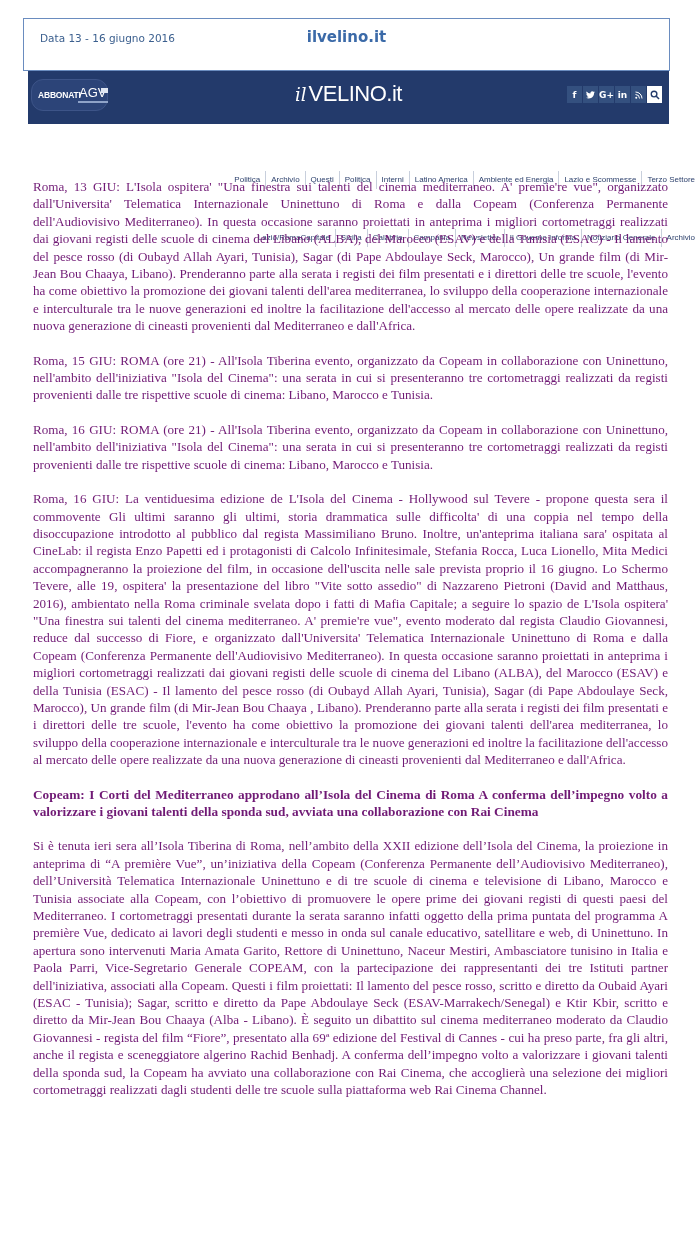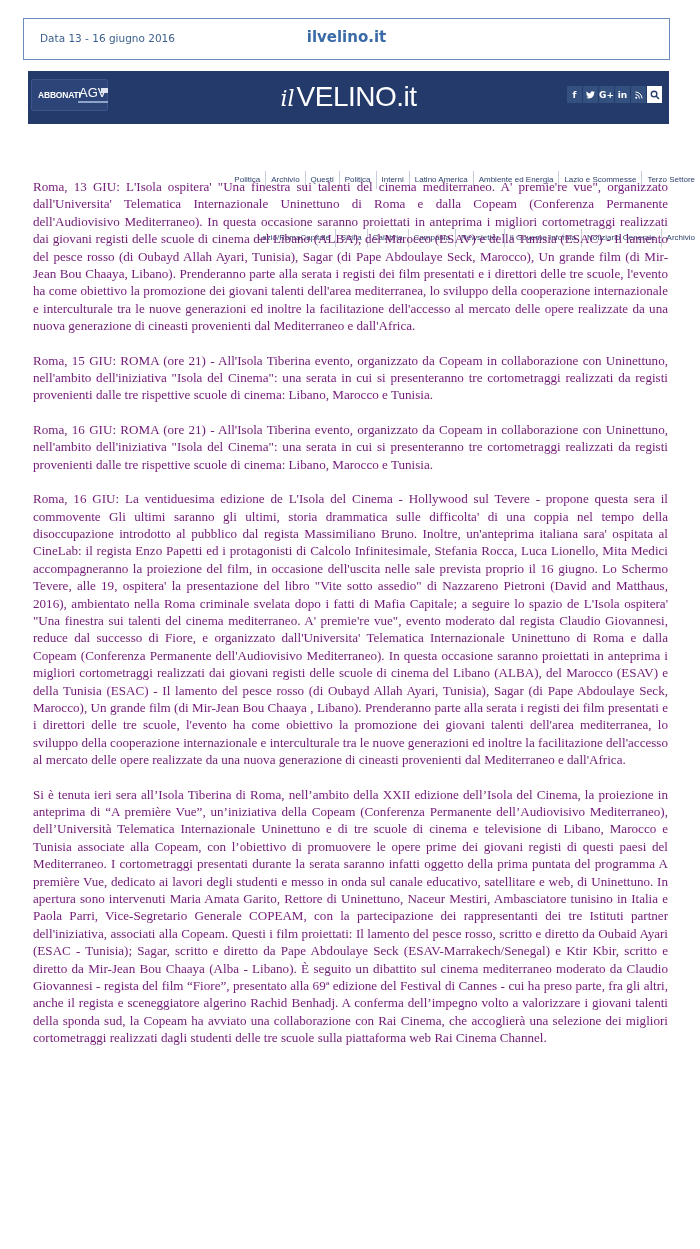--- a/index.html
+++ b/index.html
@@ -1,58 +1,58 @@
 <!DOCTYPE html>
 <html><head>
   <meta charset="utf-8">
   <style>
     * { box-sizing: border-box; margin: 0; padding: 0; }
     html, body { width: 700px; height: 1249px; background: #ffffff; overflow: hidden; }
     body { font-family: "Liberation Serif", "DejaVu Serif", serif; color: #1a1a1a; position: relative; }
 
     .top-box {
-      position: absolute; left: 23px; top: 18px; width: 647px; height: 42px;
+      position: absolute; left: 23px; top: 18px; width: 647px; height: 53px;
       border: 1px solid #6a8cbf; background: #fff;
     }
     .top-box .date {
       position: absolute; left: 16px; top: 13px;
       font-family: "DejaVu Sans", sans-serif; font-size: 10.5px; color: #3b5f8e;
     }
     .top-box .site {
       position: absolute; left: 0; right: 0; top: 9px; text-align: center;
       font-family: "DejaVu Sans", sans-serif; font-size: 15px; font-weight: bold; color: #3b6aa8;
     }
 
     .masthead {
       position: absolute; left: 28px; top: 71px; width: 641px; height: 53px;
       background: #233a6b;
     }
     .sub-box {
       position: absolute; left: 3px; top: 8px; width: 77px; height: 32px;
-      border: 1px solid #3d5488; background: #2c4478; border-radius: 2px;
+      border: 1px solid #3d5488; background: #2c4478; border-radius: 12px;
     }
     .sub-box .abbonati {
       position: absolute; left: 6px; top: 10px;
       font-family: "Liberation Sans", sans-serif; font-size: 8.5px; font-weight: bold; color: #fff; letter-spacing: -0.2px;
     }
     .sub-box .agv {
       position: absolute; left: 47px; top: 5px;
       font-family: "Liberation Sans", sans-serif; font-size: 13px; color: #fff;
     }
     .sub-box .news-tag {
       position: absolute; left: 69px; top: 8px; width: 7px; height: 5px; background: #dfe6f2;
     }
     .sub-box .agv-sub {
       position: absolute; left: 46px; top: 21px; width: 30px; height: 2px; background: #8fa3c8;
     }
     .logo {
       position: absolute; left: 0; right: 0; top: 10px; text-align: center; color: #fff;
     }
-    .logo .il { font-family: "DejaVu Serif", serif; font-style: italic; font-size: 22px; margin-right: 2px; font-weight: 300; }
-    .logo .velino { font-family: "Liberation Sans", sans-serif; font-size: 28px; letter-spacing: -0.5px; }
+    .logo .il { font-family: "DejaVu Serif", serif; font-style: italic; font-size: 18px; margin-right: 2px; font-weight: 300; }
+    .logo .velino { font-family: "Liberation Sans", sans-serif; font-size: 22px; letter-spacing: -0.5px; }
     .social {
       position: absolute; right: 7px; top: 15px; display: flex; gap: 1px;
     }
     .social .soc {
       width: 15px; height: 17px; background: #34507f; color: #fff;
       font-family: "DejaVu Sans", sans-serif; font-size: 9px; font-weight: bold;
       display: flex; align-items: center; justify-content: center;
     }
     .social .soc.search { background: #fff; color: #233a6b; }
 
@@ -140,14 +140,15 @@
     <span class="nav-item">Notiziario Generale</span>
     <span class="nav-item">Archivio</span>
   </div>
 </div>
 
 <div class="content" lang="it">
   <p>Roma,  13 GIU: L'Isola ospitera' "Una finestra sui talenti del cinema mediterraneo. A' premie're vue", organizzato dall'Universita' Telematica Internazionale Uninettuno di Roma e dalla Copeam (Conferenza Permanente dell'Audiovisivo Mediterraneo). In questa occasione saranno proiettati in anteprima i migliori cortometraggi realizzati dai giovani registi delle scuole di cinema del Libano (ALBA), del Marocco (ESAV) e della Tunisia (ESAC) - Il lamento del pesce rosso (di Oubayd Allah Ayari, Tunisia), Sagar (di Pape Abdoulaye Seck, Marocco), Un grande film (di Mir-Jean Bou Chaaya, Libano). Prenderanno parte alla serata i registi dei film presentati e i direttori delle tre scuole, l'evento ha come obiettivo la promozione dei giovani talenti dell'area mediterranea, lo sviluppo della cooperazione internazionale e interculturale tra le nuove generazioni ed inoltre la facilitazione dell'accesso al mercato delle opere realizzate da una nuova generazione di cineasti provenienti dal Mediterraneo e dall'Africa.</p>
   <p>Roma,  15 GIU: ROMA (ore 21) - All'Isola Tiberina evento, organizzato da Copeam in collaborazione con Uninettuno, nell'ambito dell'iniziativa "Isola del Cinema": una serata in cui si presenteranno tre cortometraggi realizzati da registi provenienti dalle tre rispettive scuole di cinema: Libano, Marocco e Tunisia.</p>
   <p>Roma,  16 GIU: ROMA (ore 21) - All'Isola Tiberina evento, organizzato da Copeam in collaborazione con Uninettuno, nell'ambito dell'iniziativa "Isola del Cinema": una serata in cui si presenteranno tre cortometraggi realizzati da registi provenienti dalle tre rispettive scuole di cinema: Libano, Marocco e Tunisia.</p>
   <p>Roma,  16 GIU: La ventiduesima edizione de L'Isola del Cinema - Hollywood sul Tevere - propone questa sera il commovente Gli ultimi saranno gli ultimi, storia drammatica sulle difficolta' di una coppia nel tempo della disoccupazione introdotto al pubblico dal regista Massimiliano Bruno. Inoltre, un'anteprima italiana sara' ospitata al CineLab: il regista Enzo Papetti ed i protagonisti di Calcolo Infinitesimale, Stefania Rocca, Luca Lionello, Mita Medici accompagneranno la proiezione del film, in occasione dell'uscita nelle sale prevista proprio il 16 giugno. Lo Schermo Tevere, alle 19, ospitera' la presentazione del libro "Vite sotto assedio" di Nazzareno Pietroni (David and Matthaus, 2016), ambientato nella Roma criminale svelata dopo i fatti di Mafia Capitale; a seguire lo spazio de L'Isola ospitera' "Una finestra sui talenti del cinema mediterraneo. A' premie're vue", evento moderato dal regista Claudio Giovannesi, reduce dal successo di Fiore, e organizzato dall'Universita' Telematica Internazionale Uninettuno di Roma e dalla Copeam (Conferenza Permanente dell'Audiovisivo Mediterraneo). In questa occasione saranno proiettati in anteprima i migliori cortometraggi realizzati dai giovani registi delle scuole di cinema del Libano (ALBA), del Marocco (ESAV) e della Tunisia (ESAC) - Il lamento del pesce rosso (di Oubayd Allah Ayari, Tunisia), Sagar (di Pape Abdoulaye Seck, Marocco), Un grande film (di Mir-Jean Bou Chaaya , Libano). Prenderanno parte alla serata i registi dei film presentati e i direttori delle tre scuole, l'evento ha come obiettivo la promozione dei giovani talenti dell'area mediterranea, lo sviluppo della cooperazione internazionale e interculturale tra le nuove generazioni ed inoltre la facilitazione dell'accesso al mercato delle opere realizzate da una nuova generazione di cineasti provenienti dal Mediterraneo e dall'Africa.</p>
+  <h2>Copeam: I Corti del Mediterraneo approdano all’Isola del Cinema di Roma A conferma dell’impegno volto a valorizzare i giovani talenti della sponda sud, avviata una collaborazione con Rai Cinema</h2>
   <p>Si è tenuta ieri sera all’Isola Tiberina di Roma, nell’ambito della XXII edizione dell’Isola del Cinema, la proiezione in anteprima di “A première Vue”, un’iniziativa della Copeam (Conferenza Permanente dell’Audiovisivo Mediterraneo), dell’Università Telematica Internazionale Uninettuno e di tre scuole di cinema e televisione di Libano, Marocco e Tunisia associate alla Copeam, con l’obiettivo di promuovere le opere prime dei giovani registi di questi paesi del Mediterraneo. I cortometraggi presentati durante la serata saranno infatti oggetto della prima puntata del programma A première Vue, dedicato ai lavori degli studenti e messo in onda sul canale educativo, satellitare e web, di Uninettuno. In apertura sono intervenuti Maria Amata Garito, Rettore di Uninettuno, Naceur Mestiri, Ambasciatore tunisino in Italia e Paola Parri, Vice-Segretario Generale COPEAM, con la partecipazione dei rappresentanti dei tre Istituti partner dell'iniziativa, associati alla Copeam. Questi i film proiettati: Il lamento del pesce rosso, scritto e diretto da Oubaid Ayari (ESAC - Tunisia); Sagar, scritto e diretto da Pape Abdoulaye Seck (ESAV-Marrakech/Senegal) e Ktir Kbir, scritto e diretto da Mir-Jean Bou Chaaya (Alba - Libano). È seguito un dibattito sul cinema mediterraneo moderato da Claudio Giovannesi - regista del film “Fiore”, presentato alla 69ª edizione del Festival di Cannes - cui ha preso parte, fra gli altri, anche il regista e sceneggiatore algerino Rachid Benhadj. A conferma dell’impegno volto a valorizzare i giovani talenti della sponda sud, la Copeam ha avviato una collaborazione con Rai Cinema, che accoglierà una selezione dei migliori cortometraggi realizzati dagli studenti delle tre scuole sulla piattaforma web Rai Cinema Channel.</p>
 </div>
 
 </body></html>

